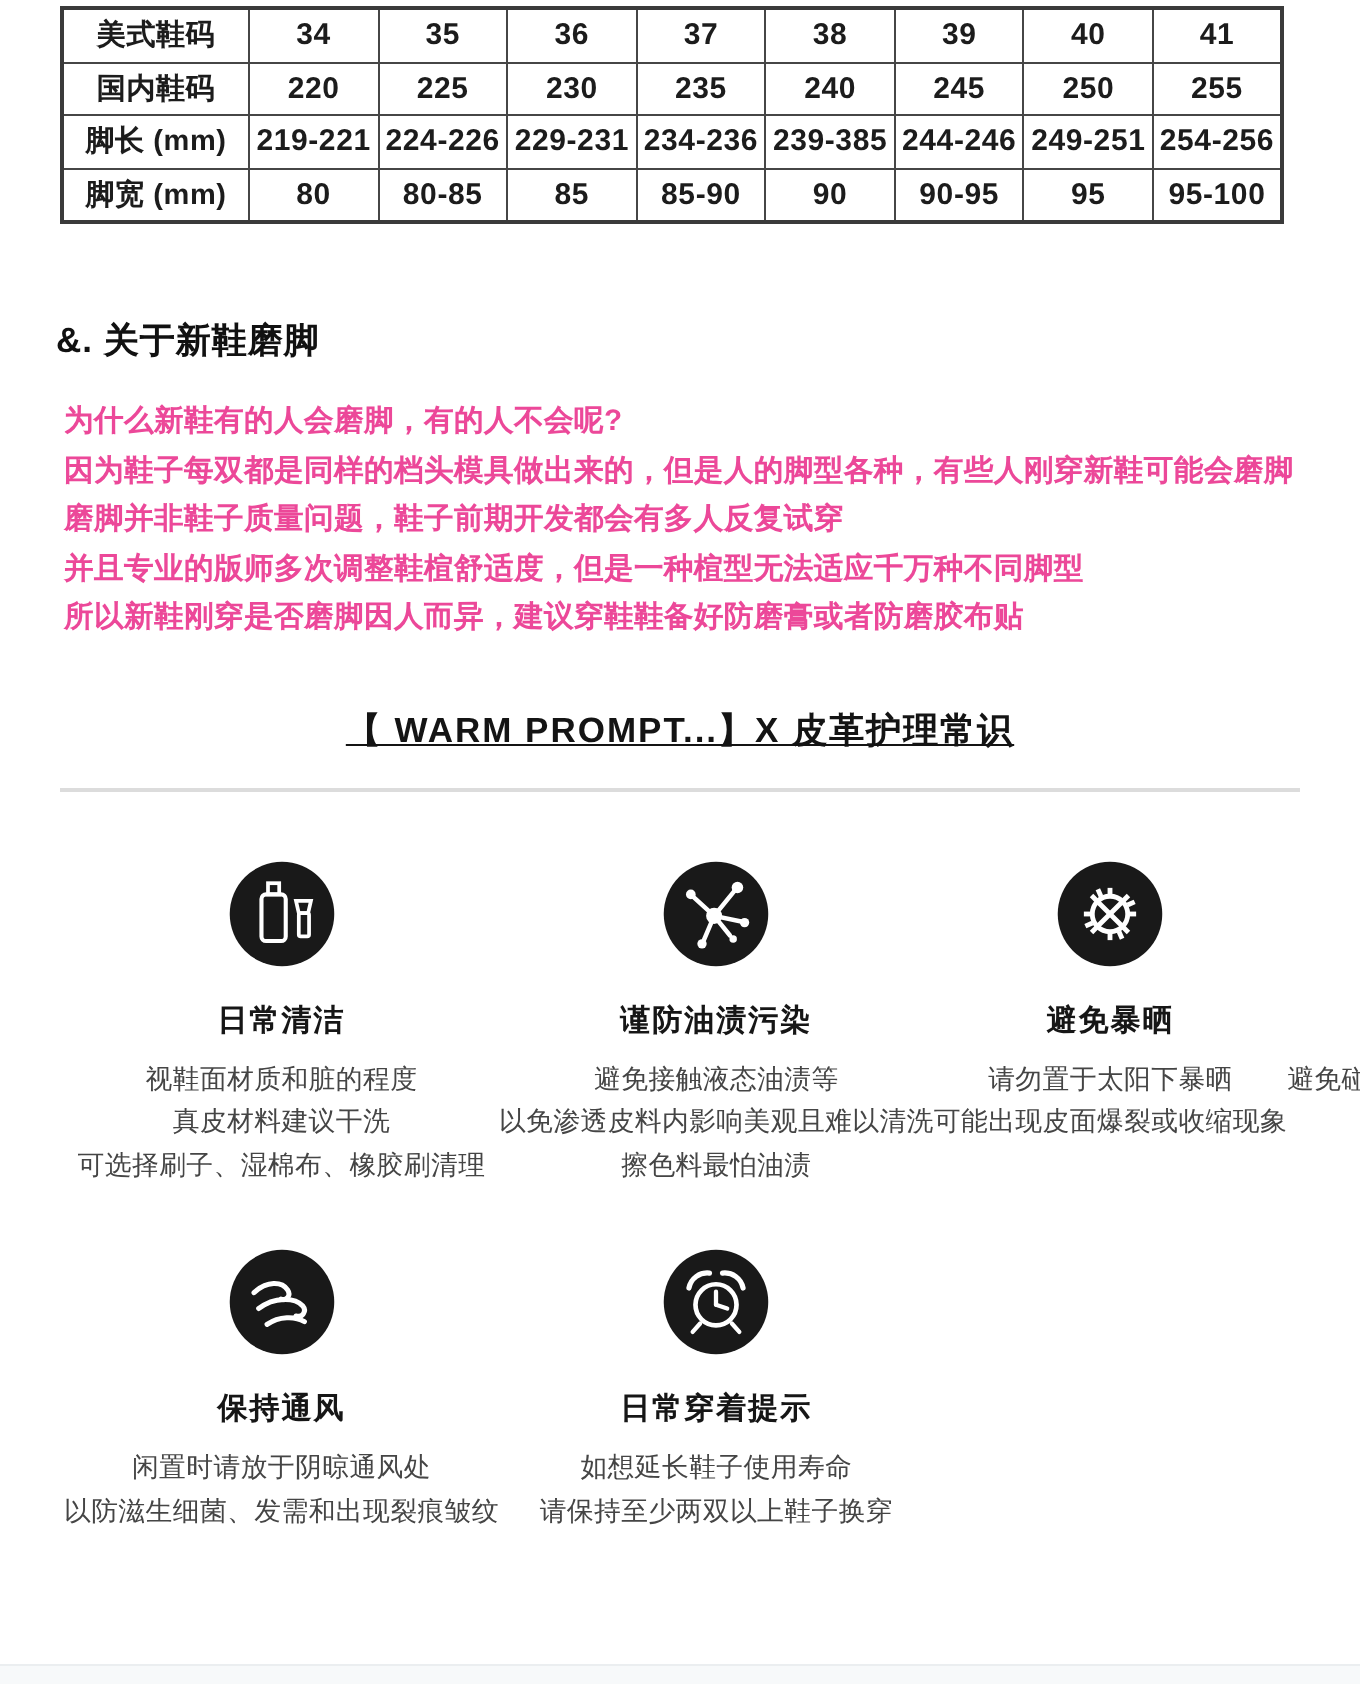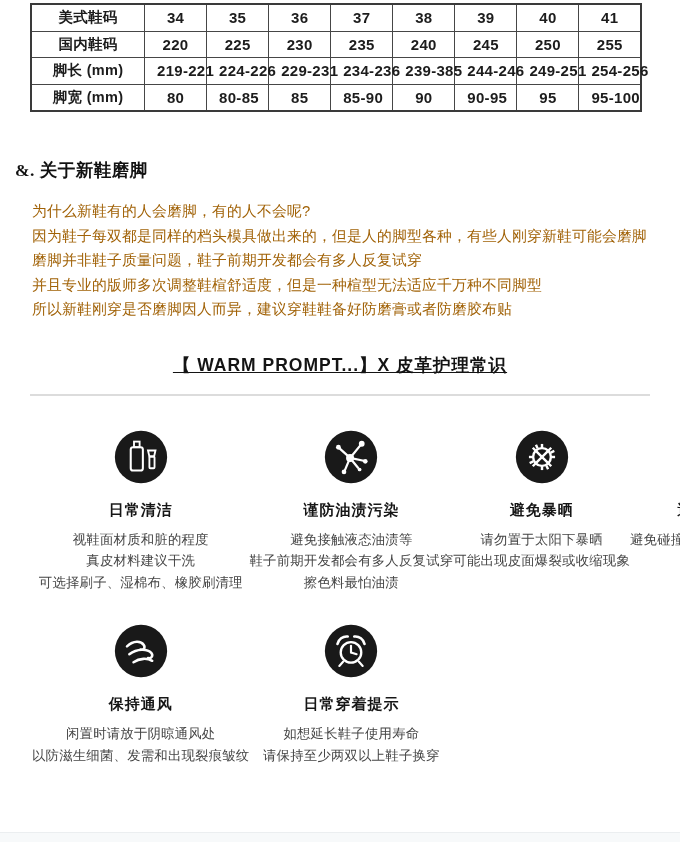--- a/index.html
+++ b/index.html
@@ -17,40 +17,40 @@
     table-layout:fixed;
     border:2px solid #3a3a3a;
   }
   .size-table th,.size-table td{
     border:1.5px solid #464646;
     text-align:center;
     font-weight:700;
     font-size:15px;
     color:#1c1c1c;
     height:25.5px;
-    padding:0 12px;
+    padding:0 2px;
     letter-spacing:.3px;
     white-space:nowrap;
   }
   .size-table th{width:88px;font-size:14.5px;}
   
   .rub-heading{
-    margin:46px 0 0 15px;
+    margin:46px 0 0 28px;
     font-size:17.5px;
     font-weight:700;
     color:#111;
     letter-spacing:.5px;
-    font-family:Liberation Serif, serif;
   }
   .rub-paragraph{
     margin:17px 0 0 32px;
     font-size:14.8px;
     line-height:24.6px;
-    color:#a16207;
+    color:#ec4899;
     letter-spacing:.2px;
+    font-weight:bold;
   }
   
   .warm-heading{
     margin-top:31px;
     text-align:center;
     font-size:17.5px;
     font-weight:700;
     color:#141414;
     letter-spacing:1px;
     text-decoration:underline;
@@ -200,21 +200,21 @@
         <circle cx="16.5" cy="19.5" r="2.6" fill="#fff"></circle>
         <circle cx="41.5" cy="15.8" r="3.1" fill="#fff"></circle>
         <circle cx="45.3" cy="34.6" r="2.5" fill="#fff"></circle>
         <circle cx="22.5" cy="46" r="2.5" fill="#fff"></circle>
         <circle cx="39.2" cy="43.4" r="2" fill="#fff"></circle>
       </svg>
     </span>
     <div class="care-title">谨防油渍污染</div>
     <div class="care-lines">
       <div class="care-line">避免接触液态油渍等</div>
-      <div class="care-line">鞋子前期开发都会有多人反复试穿</div>
+      <div class="care-line">以免渗透皮料内影响美观且难以清洗</div>
       <div class="care-line">擦色料最怕油渍</div>
     </div>
   </div>
 
   <div class="care-cell">
     <span class="circle-icon">
       <svg viewBox="0 0 60 60">
         <circle cx="30" cy="30" r="28" fill="#191919"></circle>
         <g stroke="#fff" stroke-width="2.6">
           <line x1="30" y1="16" x2="30" y2="20.5"></line>

